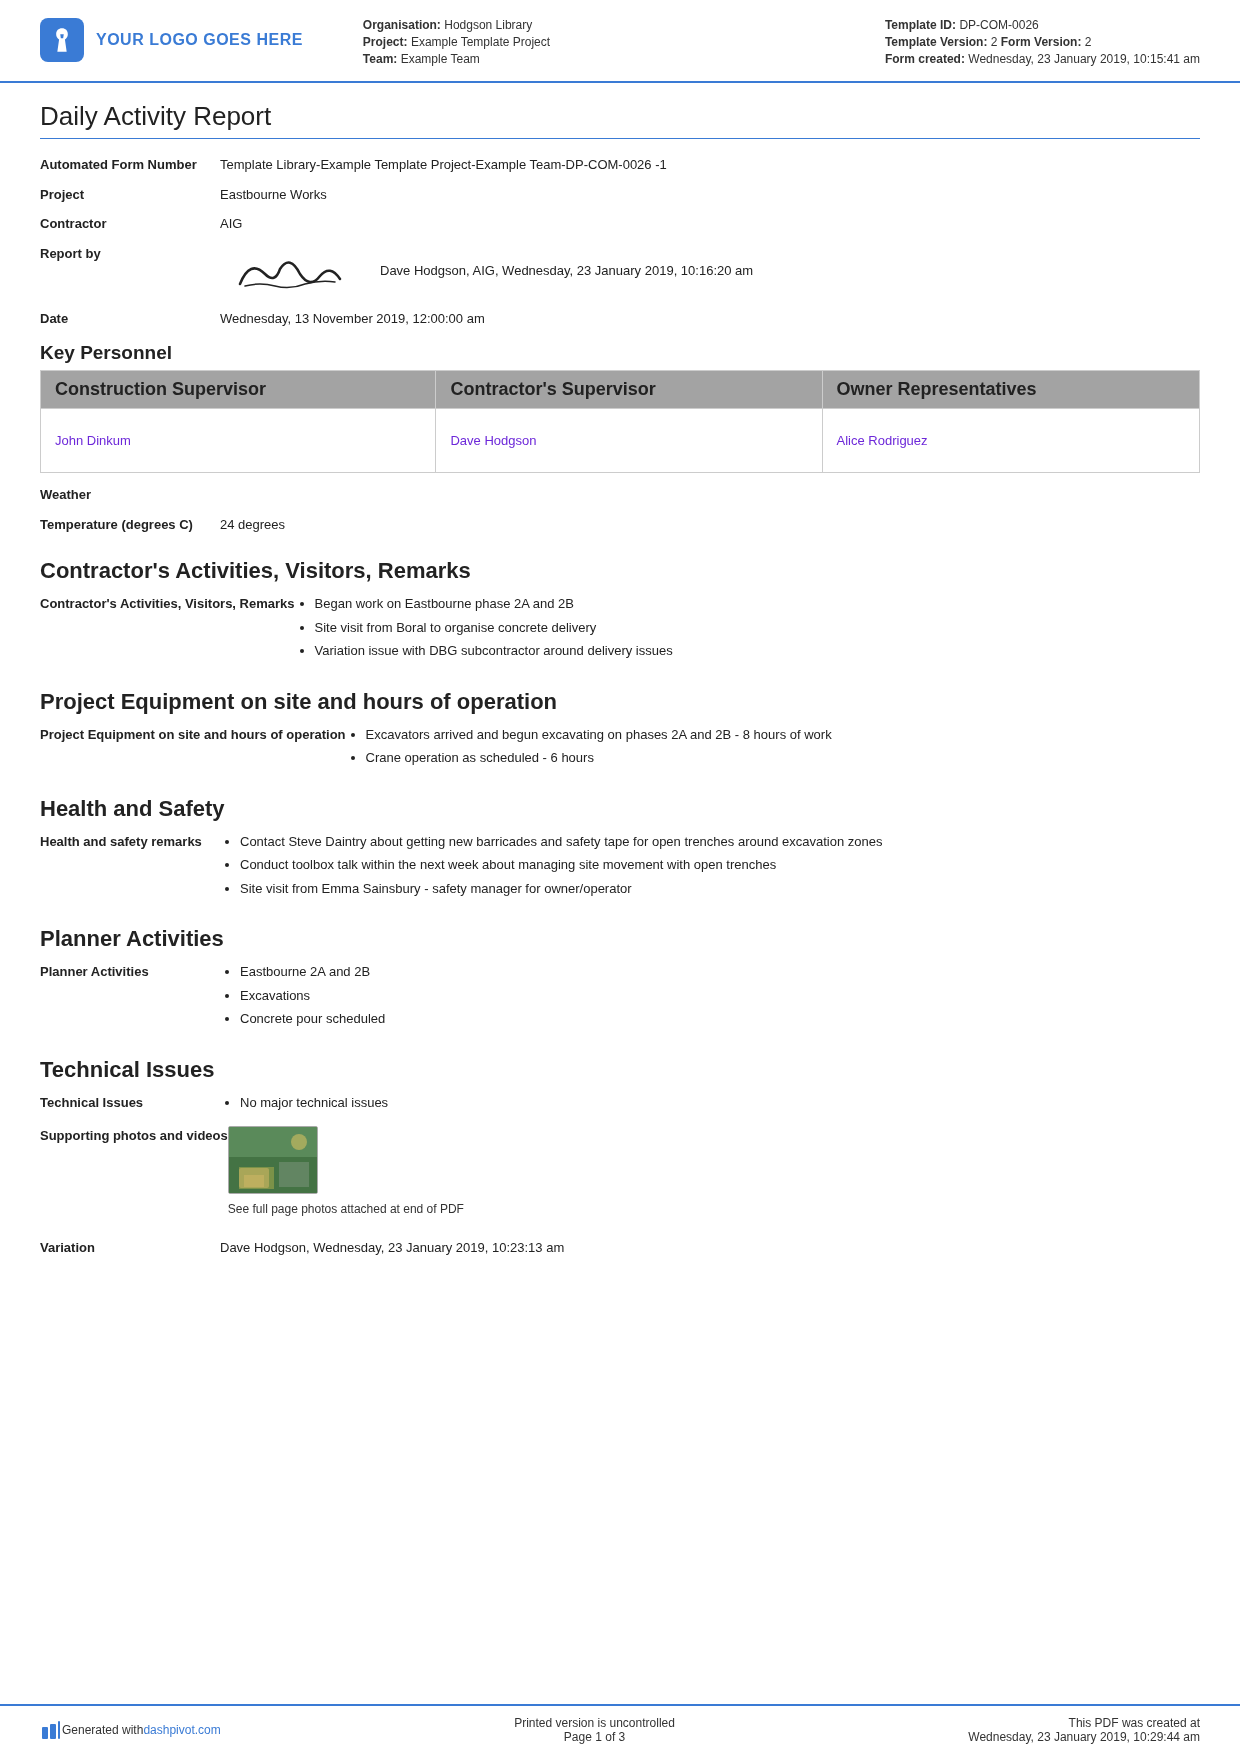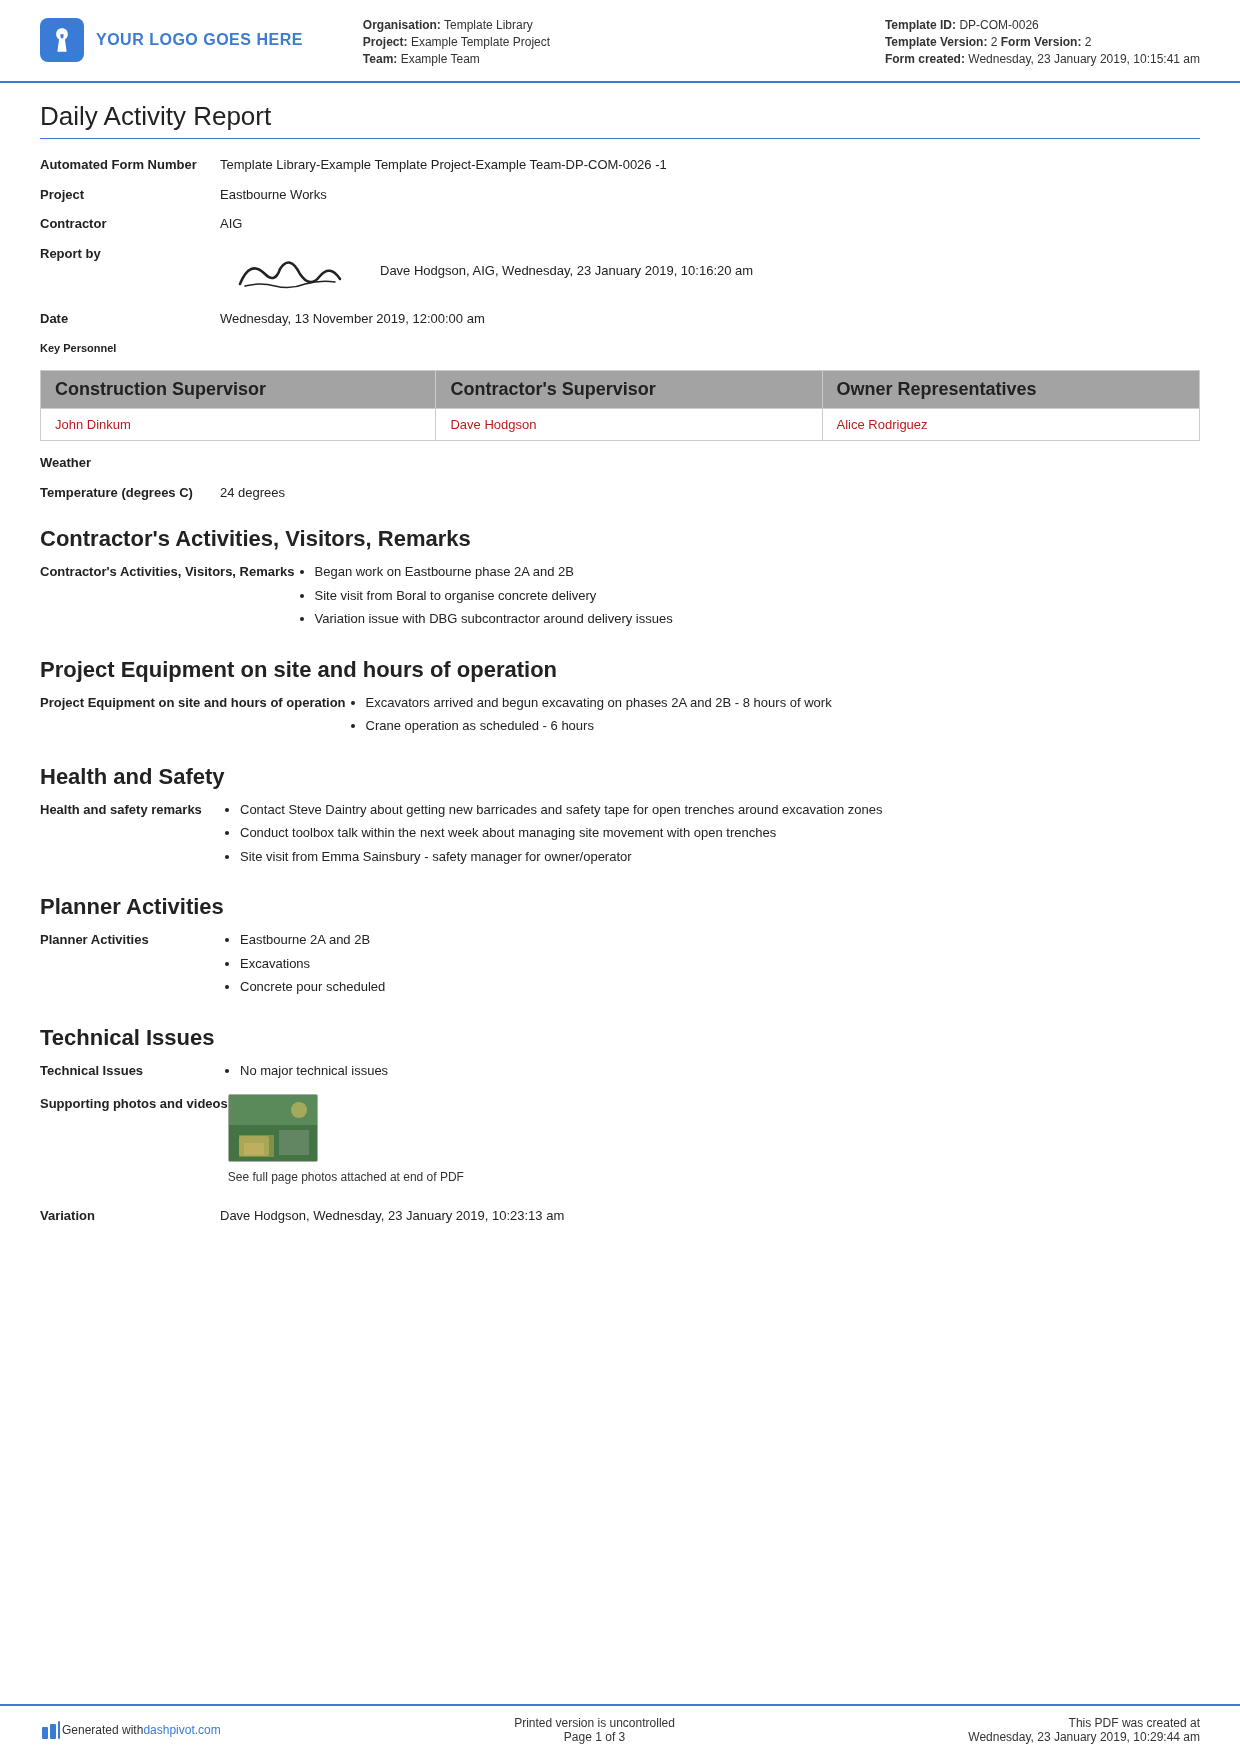--- a/index.html
+++ b/index.html
@@ -160,23 +160,23 @@
       border: 1px solid #ccc;
       padding: 8px 14px;
       font-size: 18px;
       font-weight: bold;
       text-align: left;
       color: #222;
     }
 
     .personnel-table td {
       border: 1px solid #ccc;
-      padding: 8px 14px;
+      padding: 24px 14px;
       font-size: 13px;
-      color: #b91c1c;
+      color: #6d28d9;
     }
 
     
     .section-heading {
       font-size: 22px;
       font-weight: bold;
       color: #222;
       margin-top: 24px;
       margin-bottom: 10px;
     }
@@ -258,22 +258,22 @@
     }
 
     .footer-right {
       font-size: 12px;
       color: #333;
       text-align: right;
     }
 
     .key-personnel-label {
       font-weight: bold;
-      font-size: 11px;
-      margin-bottom: 16px;
+      font-size: 19px;
+      margin-bottom: 6px;
     }
 
     .date-row {
       margin-bottom: 14px;
     }
   </style>
 </head>
 <body>
 
 <div class="page-wrapper">
@@ -284,21 +284,21 @@
         <svg viewBox="0 0 24 24">
           <path d="M12 2C9 2 7 4 7 7c0 2 1 3.5 2.5 4.5L8 22h8l-1.5-10.5C16 10.5 17 9 17 7c0-3-2-5-5-5zm-1 8.5l-.5-3.5h3l-.5 3.5H11z"></path>
         </svg>
       </div>
       <div class="logo-text">YOUR LOGO GOES HERE</div>
     </div>
 
     <div class="header-meta">
       <div class="meta-row">
         <strong>Organisation:</strong>
-        <span>Template Library</span>
+        <span>Hodgson Library</span>
       </div>
       <div class="meta-row">
         <strong>Project:</strong>
         <span>Example Template Project</span>
       </div>
       <div class="meta-row">
         <strong>Team:</strong>
         <span>Example Team</span>
       </div>
     </div>

